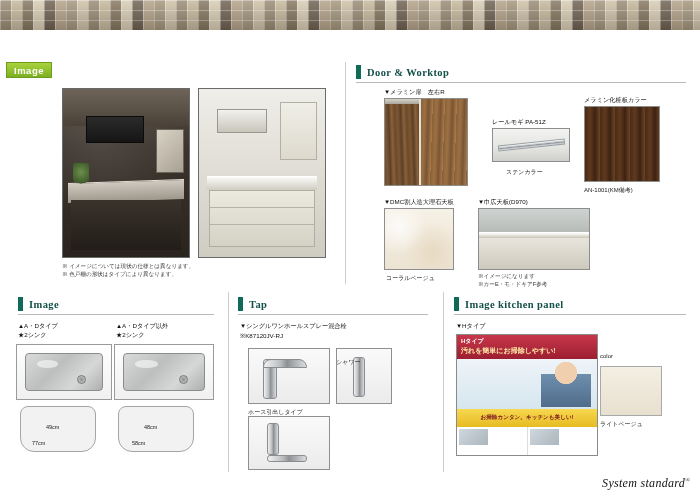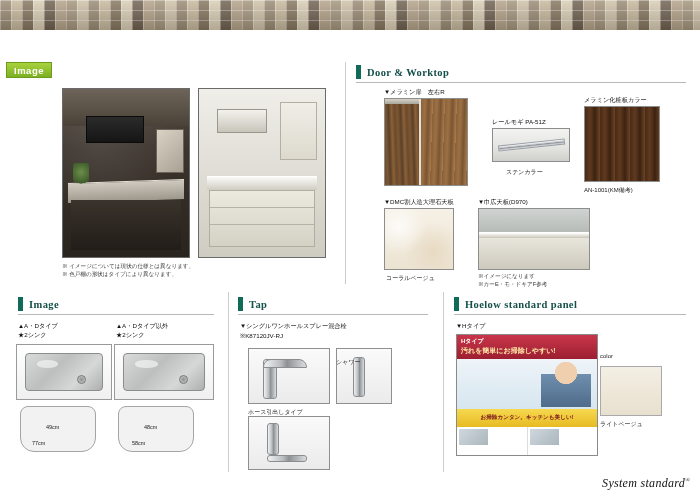--- a/index.html
+++ b/index.html
@@ -430,21 +430,21 @@
   <div class="cap-b" style="left:336px; top:358px;">シャワー</div>
 
   <div class="cap-b" style="left:248px; top:408px;">ホース引出しタイプ</div>
   <div class="tap-photo" style="left:248px; top:416px; width:82px; height:54px;">
     <div class="tap-body" style="left:18px; top:6px; width:12px; height:32px;"></div>
     <div class="tap-body" style="left:18px; top:38px; width:40px; height:7px;"></div>
   </div>
 
   <div class="sect-head" style="left:454px; top:296px;">
     <div class="bar"></div>
-    <div class="txt">Hoelow standard panel</div>
+    <div class="txt">Image kitchen panel</div>
   </div>
   <div class="sect-rule" style="left:454px; top:314px; width:232px;"></div>
 
   <div class="bullet" style="left:456px; top:322px;">▼Hタイプ</div>
 
   <div class="panel-ad" style="left:456px; top:334px; width:142px; height:122px;">
     <div class="ad-head">
       <div class="ad-t">Hタイプ</div>
       <div class="ad-s">汚れを簡単にお掃除しやすい!</div>
     </div>

